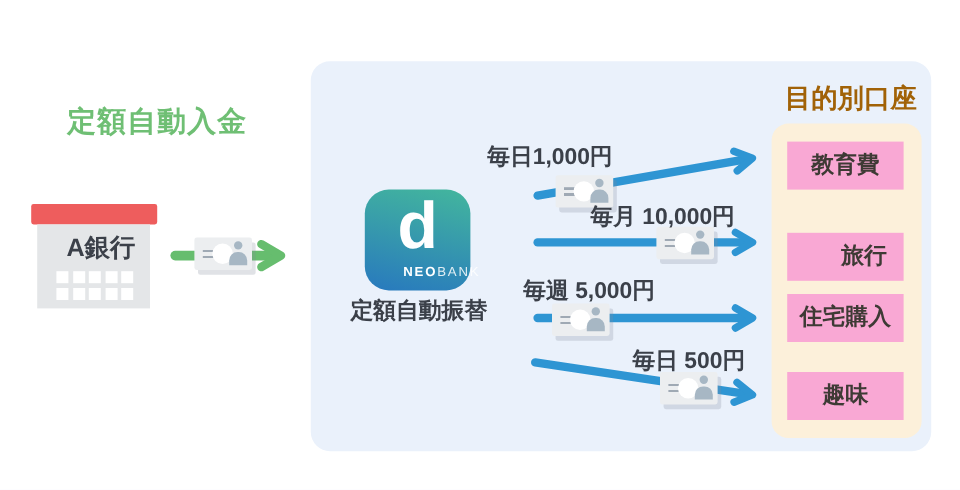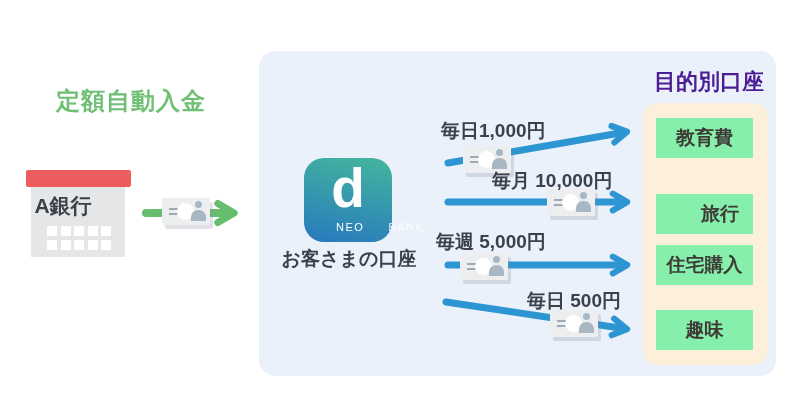--- a/index.html
+++ b/index.html
@@ -6,73 +6,73 @@
   html,body { background:#ffffff; }
   body { font-family:"Liberation Sans","DejaVu Sans",sans-serif; }
   .stage { position:relative; width:800px; height:408px; background:#ffffff; overflow:hidden; }
 
   
   .deposit-title { position:absolute; left:56px; top:85px; font-size:24px; font-weight:bold;
     color:#6FBF74; letter-spacing:1px; white-space:nowrap; }
   .transfer-title { position:absolute; left:432px; top:70px; font-size:28px; font-weight:bold;
     color:#3D9BD5; letter-spacing:0.5px; white-space:nowrap; }
   .purpose-title { position:absolute; left:646px; top:67px; width:126px; text-align:center;
-    font-size:22px; font-weight:bold; color:#4c1d95; white-space:nowrap; }
+    font-size:22px; font-weight:bold; color:#a16207; white-space:nowrap; }
 
   
   .bank-roof { position:absolute; left:26px; top:170px; width:105px; height:17px;
     background:#EE5D5D; border-radius:2px; }
   .bank-body { position:absolute; left:31px; top:187px; width:94px; height:70px;
     background:#E4E6E8; }
-  .bank-name { position:absolute; left:16px; top:192px; width:94px; text-align:center;
+  .bank-name { position:absolute; left:37px; top:192px; width:94px; text-align:center;
     font-size:21px; font-weight:bold; color:#3B4049; }
   .bank-windows { position:absolute; left:47px; top:226px; display:grid;
     grid-template-columns:repeat(5,10px); grid-template-rows:repeat(2,10px); gap:3.5px; }
   .bank-windows span { background:#ffffff; }
 
   
   .blue-panel { position:absolute; left:259px; top:51px; width:517px; height:325px;
     background:#EAF1FB; border-radius:16px; }
   .cream-panel { position:absolute; left:643px; top:103px; width:125px; height:262px;
     background:#FCF0DA; border-radius:14px; }
 
   
   .app-icon { position:absolute; left:304px; top:158px; width:88px; height:84px;
     border-radius:20px; background:linear-gradient(192deg,#43B69D 0%,#2879BE 100%); }
   .app-d { position:absolute; left:0; top:0px; width:100%; text-align:center;
     font-size:55px; line-height:60px; font-weight:bold; color:#ffffff; }
   .app-brand { position:absolute; left:0; bottom:9px; width:100%; text-align:center;
     font-size:11px; letter-spacing:1.5px; color:#ffffff; white-space:nowrap; }
-  .app-brand .neo { font-weight:normal;padding-left:32px; }
-  .app-brand .bank { font-weight:normal; opacity:0.85;margin-left:24px; }
+  .app-brand .neo { font-weight:bold;padding-left:32px; }
+  .app-brand .bank { font-weight:normal; opacity:0.85; }
   .account-label { position:absolute; left:274px; top:246px; width:150px; text-align:center;
     font-size:19px; font-weight:bold; color:#3B4049; white-space:nowrap; }
 
   
   .bill { position:absolute; width:48px; height:27px; background:#ECEEF0; border-radius:2px;
     box-shadow:3px 4px 0 rgba(130,140,155,0.25); }
   .bill .bill-lines { position:absolute; left:7px; top:10px; width:10px; height:8px;
     background-image:repeating-linear-gradient(to bottom,#9FA9B4 0 2px,transparent 2px 5px); }
   .bill .bill-circle { position:absolute; left:15px; top:5px; width:17px; height:17px;
     border-radius:50%; background:#ffffff; }
   .bill .bill-person { position:absolute; left:29px; top:3px; width:15px; height:20px; }
   .bill .bill-person::before { content:""; position:absolute; left:4px; top:0; width:7px;
     height:7px; border-radius:50%; background:#A7B7C4; }
   .bill .bill-person::after { content:""; position:absolute; left:0; bottom:0; width:15px;
     height:11px; border-radius:7px 7px 0 0; background:#A7B7C4; }
 
   
   .amount { position:absolute; font-size:19px; font-weight:bold; color:#3B4049; white-space:nowrap; }
-  .amount-1 { left:441px; top:118px; }
+  .amount-1 { left:406px; top:118px; }
   .amount-2 { left:492px; top:168px; }
   .amount-3 { left:436px; top:229px; }
   .amount-4 { left:527px; top:288px;text-align:right; }
 
   
-  .purpose-box { position:absolute; left:656px; width:97px; height:40px; background:#86efac;
+  .purpose-box { position:absolute; left:656px; width:97px; height:40px; background:#f9a8d4;
     text-align:center; line-height:40px; font-size:19px; font-weight:bold; color:#3E3A35;
     white-space:nowrap; }
   .purpose-1 { top:118px; } .purpose-2 { top:194px;padding-left:31px; } .purpose-3 { top:245px; } .purpose-4 { top:310px; }
 
   .overlay { position:absolute; left:0; top:0; pointer-events:none; }
 </style>
 </head>
 <body>
 
 <div class="stage">
@@ -140,21 +140,21 @@
     <span class="bill-lines"></span>
       <span class="bill-circle"></span>
       <span class="bill-person"></span>
   </div>
 
 
   <div class="app-icon">
     <div class="app-d">d</div>
     <div class="app-brand"><span class="neo">NEO</span><span class="bank">BANK</span></div>
   </div>
-  <div class="account-label">お客さまの口座</div>
+  <div class="account-label">定額自動振替</div>
 
   <div class="amount amount-1">毎日1,000円</div>
   <div class="amount amount-2">毎月 10,000円</div>
   <div class="amount amount-3">毎週 5,000円</div>
   <div class="amount amount-4">毎日 500円</div>
 
   <div class="purpose-title">目的別口座</div>
   <div class="purpose-box purpose-1">教育費</div>
   <div class="purpose-box purpose-2">旅行</div>
   <div class="purpose-box purpose-4">趣味</div>

